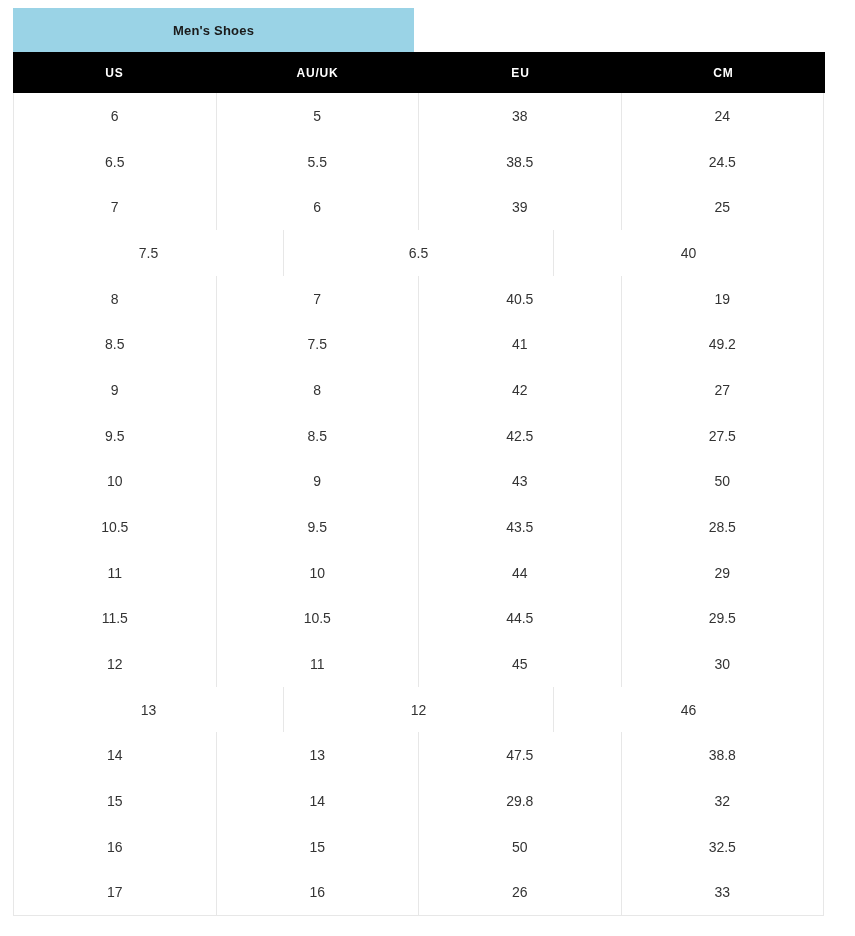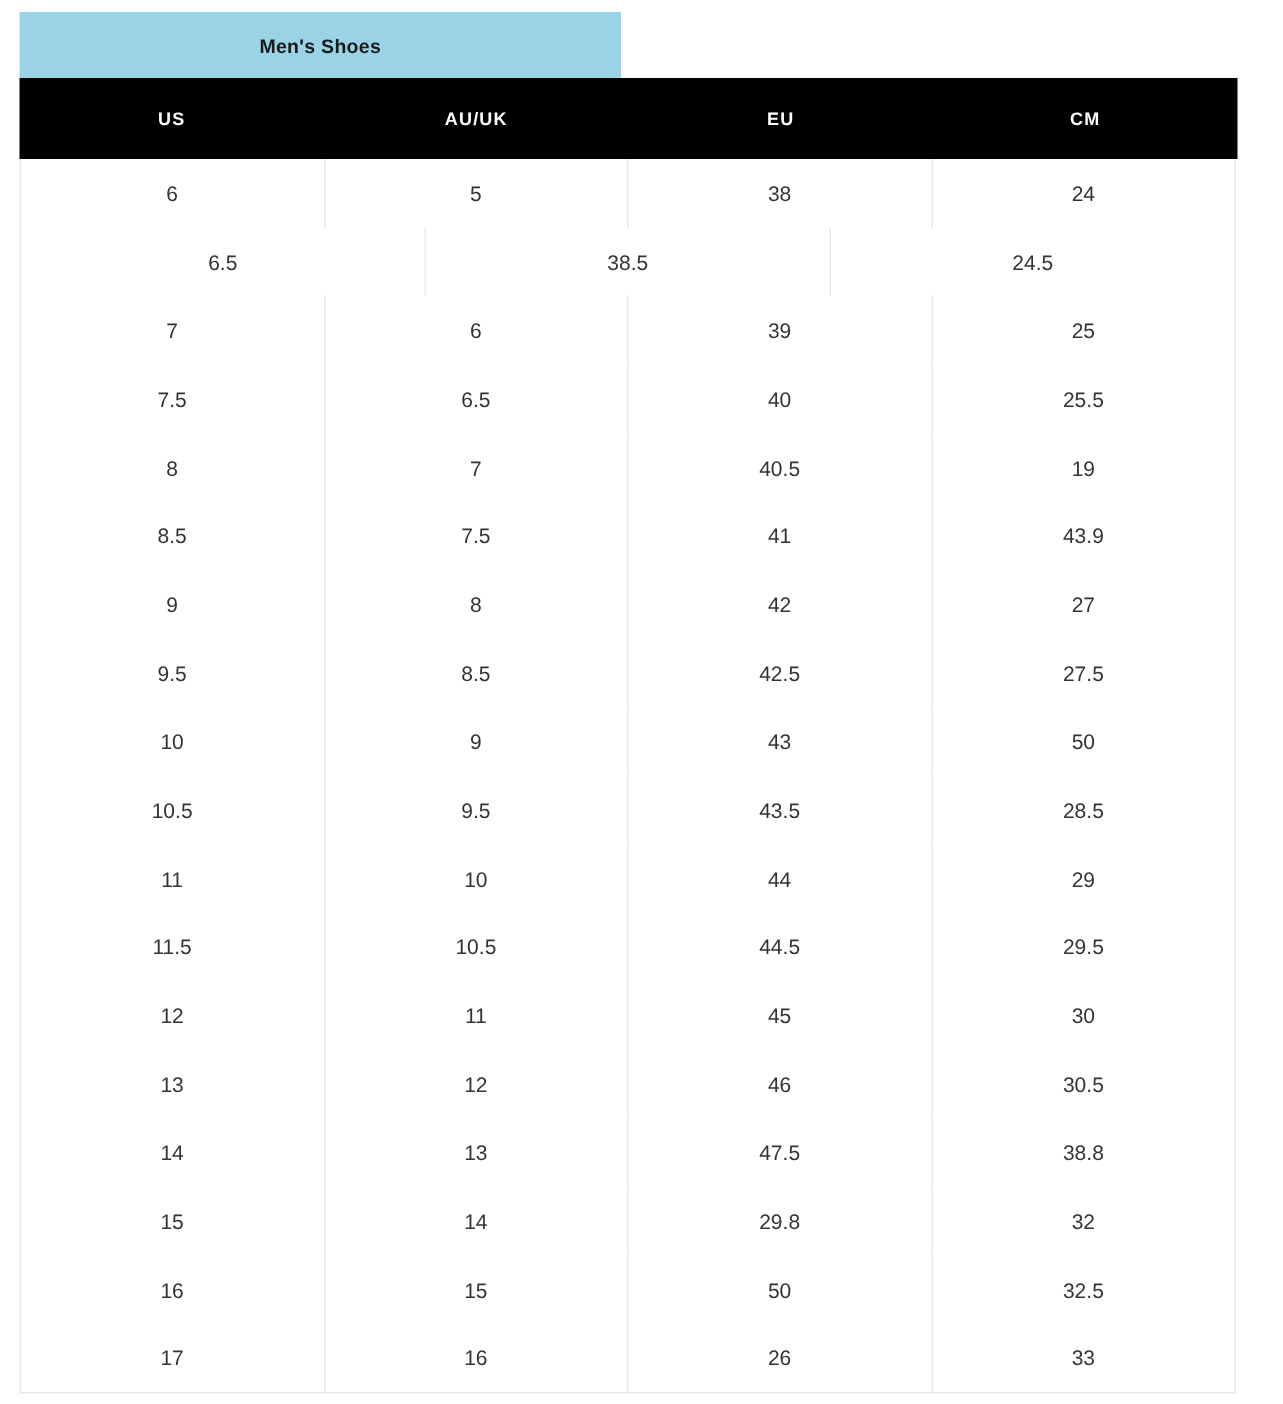--- a/index.html
+++ b/index.html
@@ -25,21 +25,21 @@
     align-items: center;
     justify-content: center;
     font-size: 13px;
     font-weight: bold;
     color: var(--tab-text, #1a1a1a);
     letter-spacing: 0.2px;
     cursor: pointer;
   }
   .head-row {
     width: 812px; 
-    height: 54px;
+    height: 41px;
     background: var(--header-bg, #000000);
     display: flex;
   }
   .head-cell {
     flex: 1 1 0;
     display: flex;
     align-items: center;
     justify-content: center;
     color: var(--header-text, #ffffff);
     font-size: 12px;
@@ -91,46 +91,46 @@
 
   <div class="body">
       <div class="row">
         <div class="cell">6</div>
         <div class="cell">5</div>
         <div class="cell">38</div>
         <div class="cell">24</div>
       </div>
       <div class="row">
         <div class="cell">6.5</div>
+        <div class="cell">5.5</div>
         <div class="cell">38.5</div>
         <div class="cell">24.5</div>
       </div>
       <div class="row">
         <div class="cell">7</div>
         <div class="cell">6</div>
         <div class="cell">39</div>
         <div class="cell">25</div>
       </div>
       <div class="row">
         <div class="cell">7.5</div>
         <div class="cell">6.5</div>
         <div class="cell">40</div>
-        <div class="cell">25.5</div>
       </div>
       <div class="row">
         <div class="cell">8</div>
         <div class="cell">7</div>
         <div class="cell">40.5</div>
         <div class="cell">19</div>
       </div>
       <div class="row">
         <div class="cell">8.5</div>
         <div class="cell">7.5</div>
         <div class="cell">41</div>
-        <div class="cell">43.9</div>
+        <div class="cell">49.2</div>
       </div>
       <div class="row">
         <div class="cell">9</div>
         <div class="cell">8</div>
         <div class="cell">42</div>
         <div class="cell">27</div>
       </div>
       <div class="row">
         <div class="cell">9.5</div>
         <div class="cell">8.5</div>
@@ -164,21 +164,20 @@
       <div class="row">
         <div class="cell">12</div>
         <div class="cell">11</div>
         <div class="cell">45</div>
         <div class="cell">30</div>
       </div>
       <div class="row">
         <div class="cell">13</div>
         <div class="cell">12</div>
         <div class="cell">46</div>
-        <div class="cell">30.5</div>
       </div>
       <div class="row">
         <div class="cell">14</div>
         <div class="cell">13</div>
         <div class="cell">47.5</div>
         <div class="cell">38.8</div>
       </div>
       <div class="row">
         <div class="cell">15</div>
         <div class="cell">14</div>

